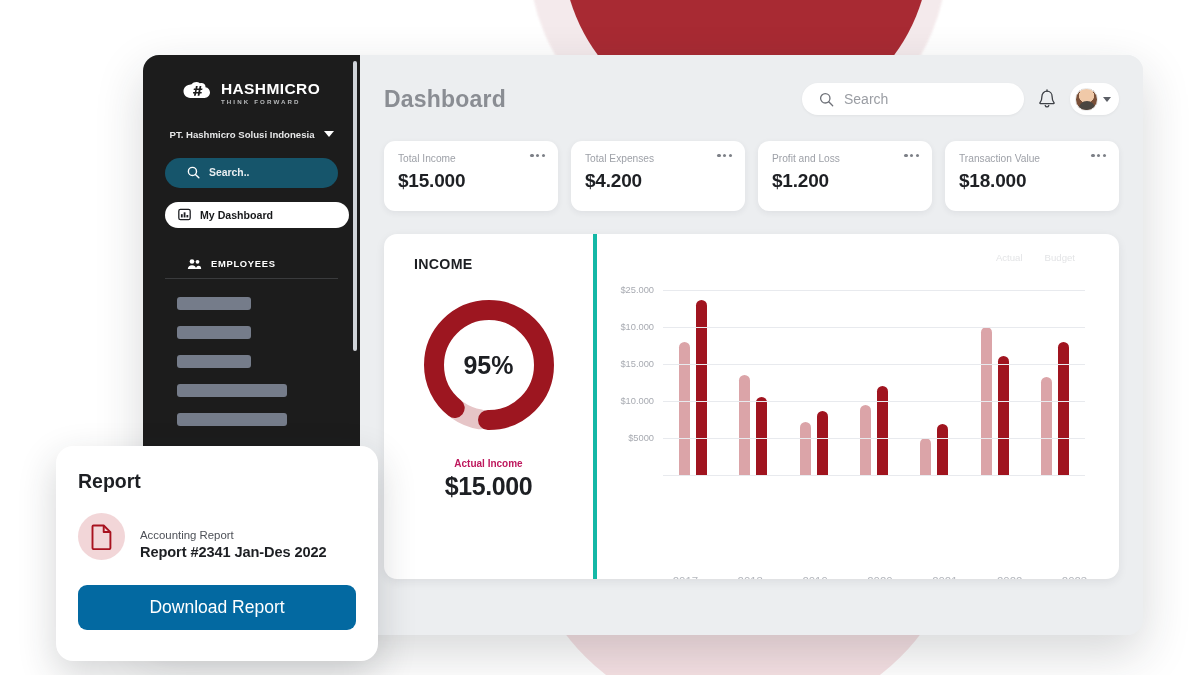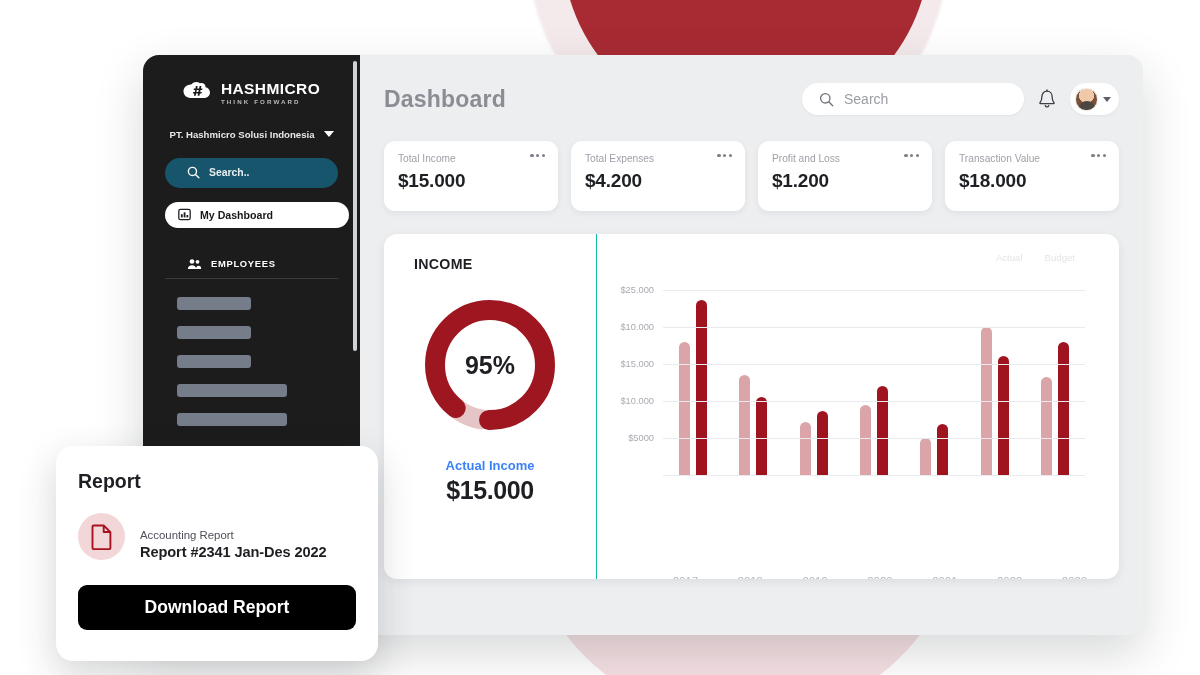--- a/index.html
+++ b/index.html
@@ -295,21 +295,21 @@
     border-radius: 13px;
     height: 345px;
     box-shadow: 0 3px 10px rgba(40,44,55,.08);
     display: flex;
     overflow: hidden;
   }
   .panel-left {
     width: 213px;
     flex: 0 0 213px;
     padding: 22px 0 0 0;
-    border-right: 1px solid #14b8a6;
+    border-right: 4px solid #14b8a6;
     text-align: center;
   }
   .income-title {
     color: #1d1f23;
     font-size: 14.2px;
     font-weight: 700;
     letter-spacing: .3px;
     text-align: left;
     padding-left: 30px;
   }
@@ -323,22 +323,22 @@
     inset: 0;
     display: flex;
     align-items: center;
     justify-content: center;
     color: #1d1f23;
     font-size: 25px;
     font-weight: 700;
   }
   .actual-label {
     margin-top: 20px;
-    color: #3b82f6;
-    font-size: 13px;
+    color: #be185d;
+    font-size: 10px;
     font-weight: 700;
   }
   .actual-value {
     margin-top: 3px;
     color: #1d1f23;
     font-size: 25px;
     font-weight: 700;
     letter-spacing: -.4px;
   }
 
@@ -458,24 +458,24 @@
     color: #1d1f23;
     font-size: 14.6px;
     font-weight: 700;
     letter-spacing: -.1px;
     white-space: nowrap;
   }
   .download-btn {
     margin-top: 25px;
     height: 45px;
     border-radius: 9px;
-    background: #000000;
+    background: #0369a1;
     color: #ffffff;
     font-size: 17.5px;
-    font-weight: 700;
+    font-weight: 400;
     display: flex;
     align-items: center;
     justify-content: center;
     cursor: pointer;
     border: none;
     width: 100%;
     font-family: "Liberation Sans", sans-serif;
   }
 </style>
 </head>

